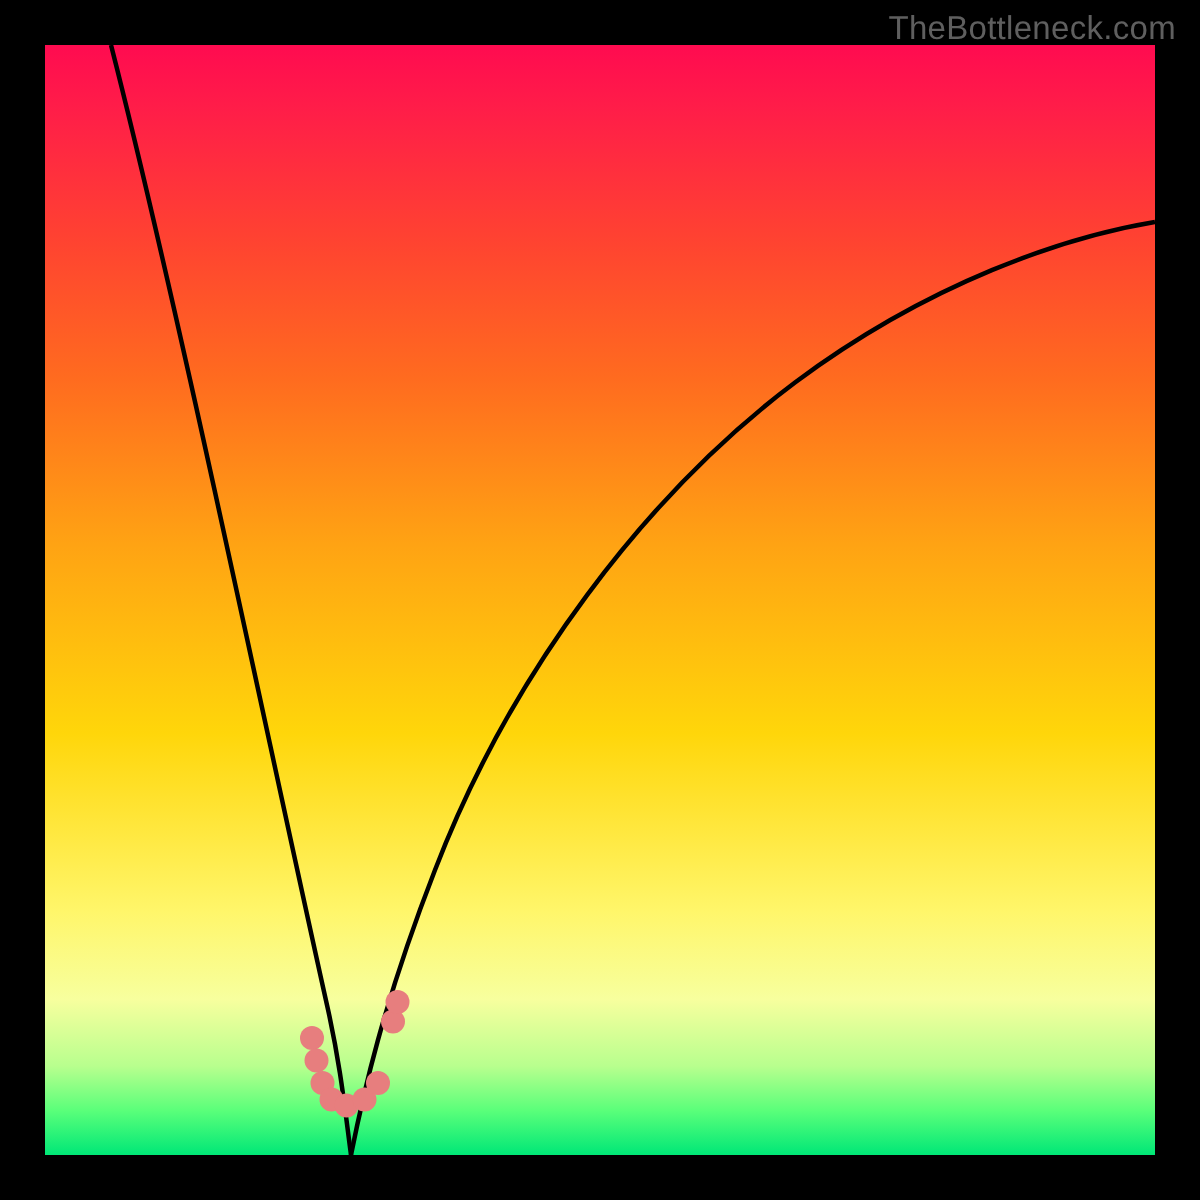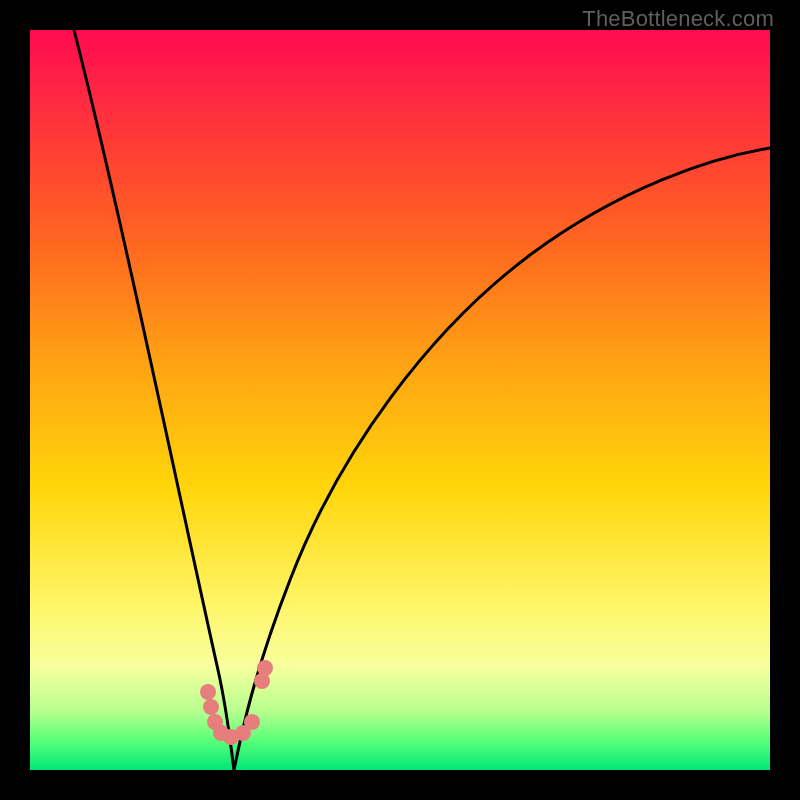--- a/index.html
+++ b/index.html
@@ -27,21 +27,21 @@
       #fff66a 78%,
       #f7ff9e 86%,
       #b8ff8e 92%,
       #5aff7a 96%,
       #00e777 100%
     );
   }
   .watermark {
     position: absolute;
     top: 6px;
-    right: 26px;
+    right: 16px;
     color: #5f5f5f;
     font-size: 22px;
     font-weight: 500;
     letter-spacing: 0.2px;
     user-select: none;
   }
   svg.curves {
     position: absolute;
     left: 0;
     top: 0;

